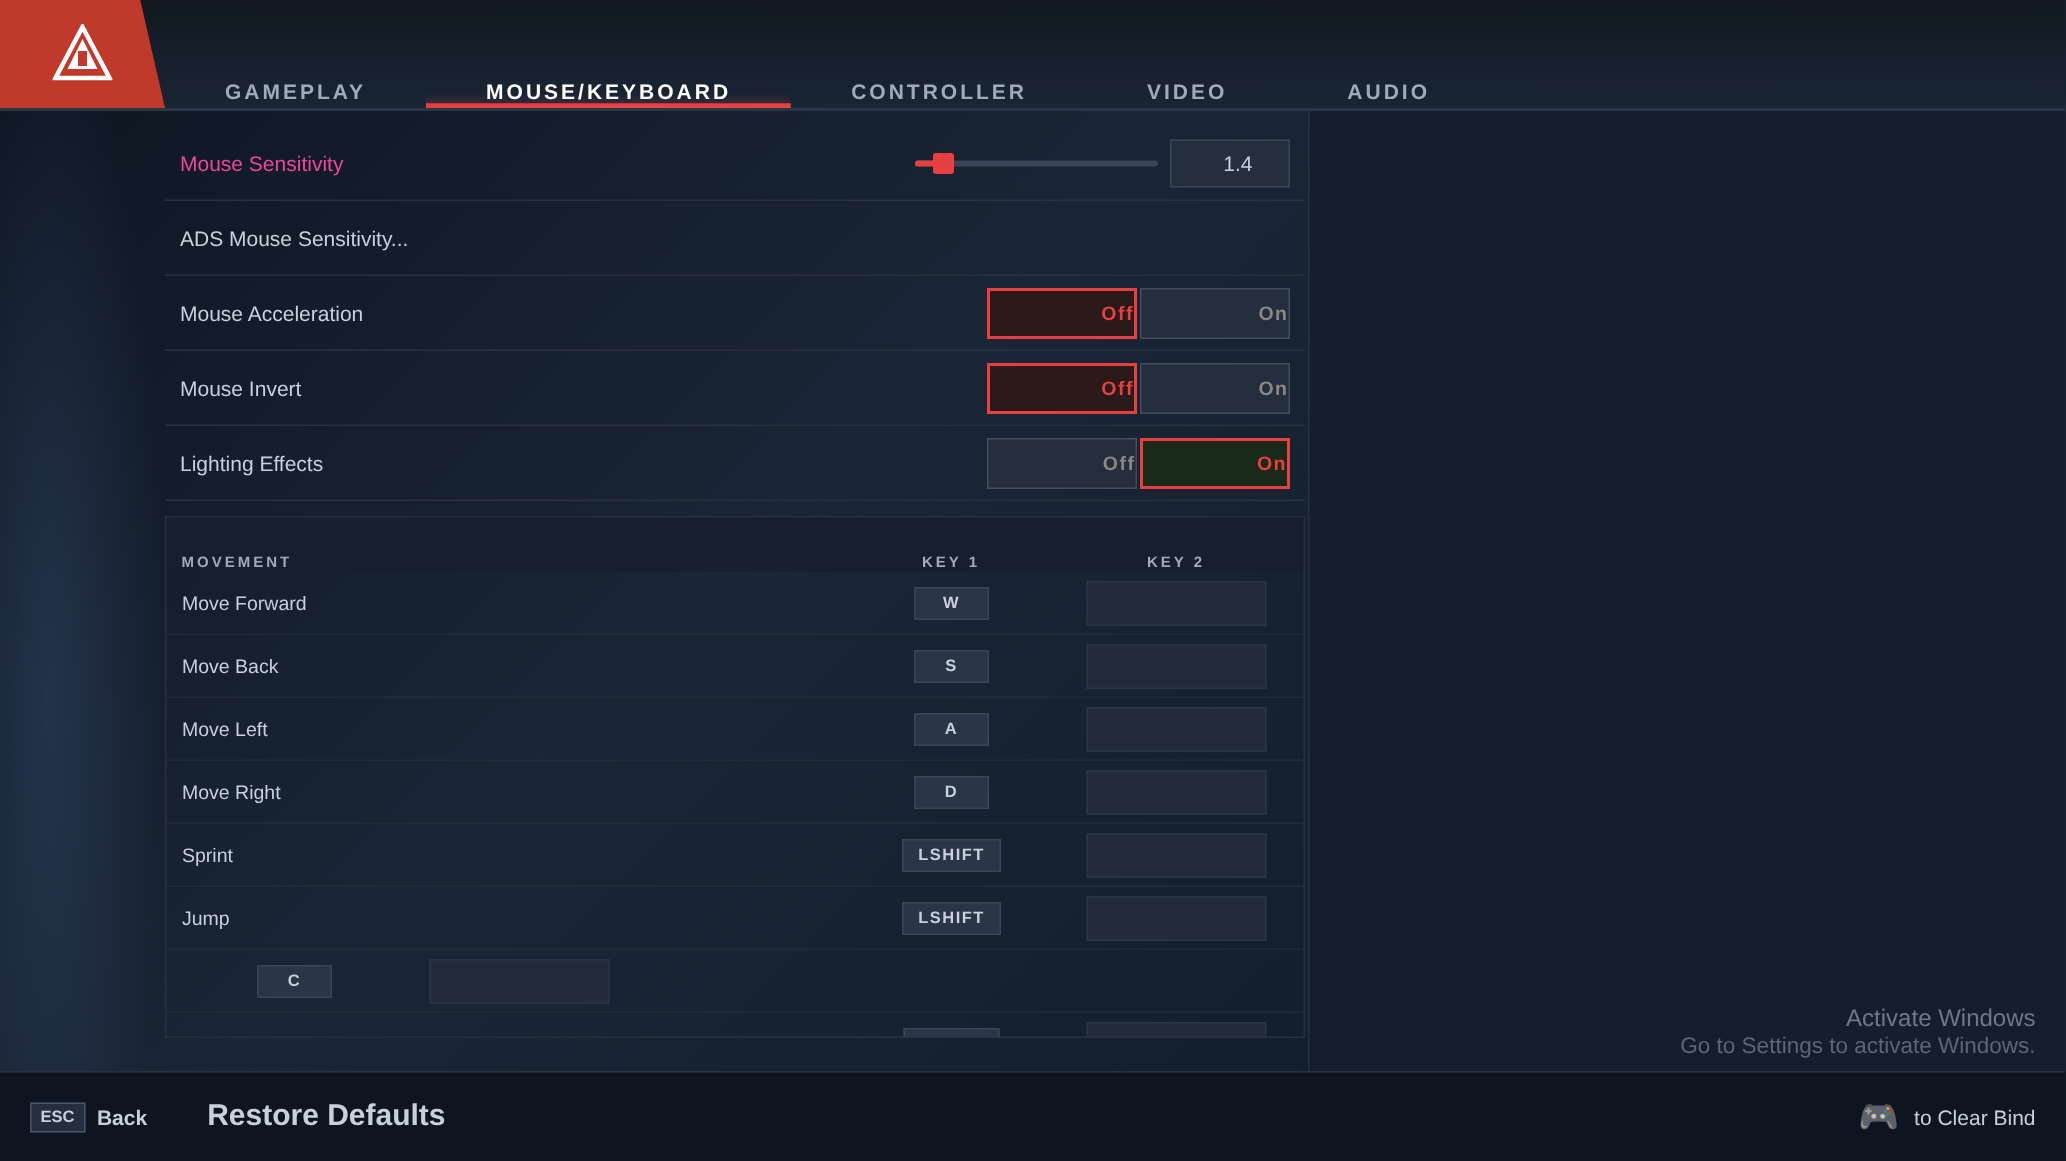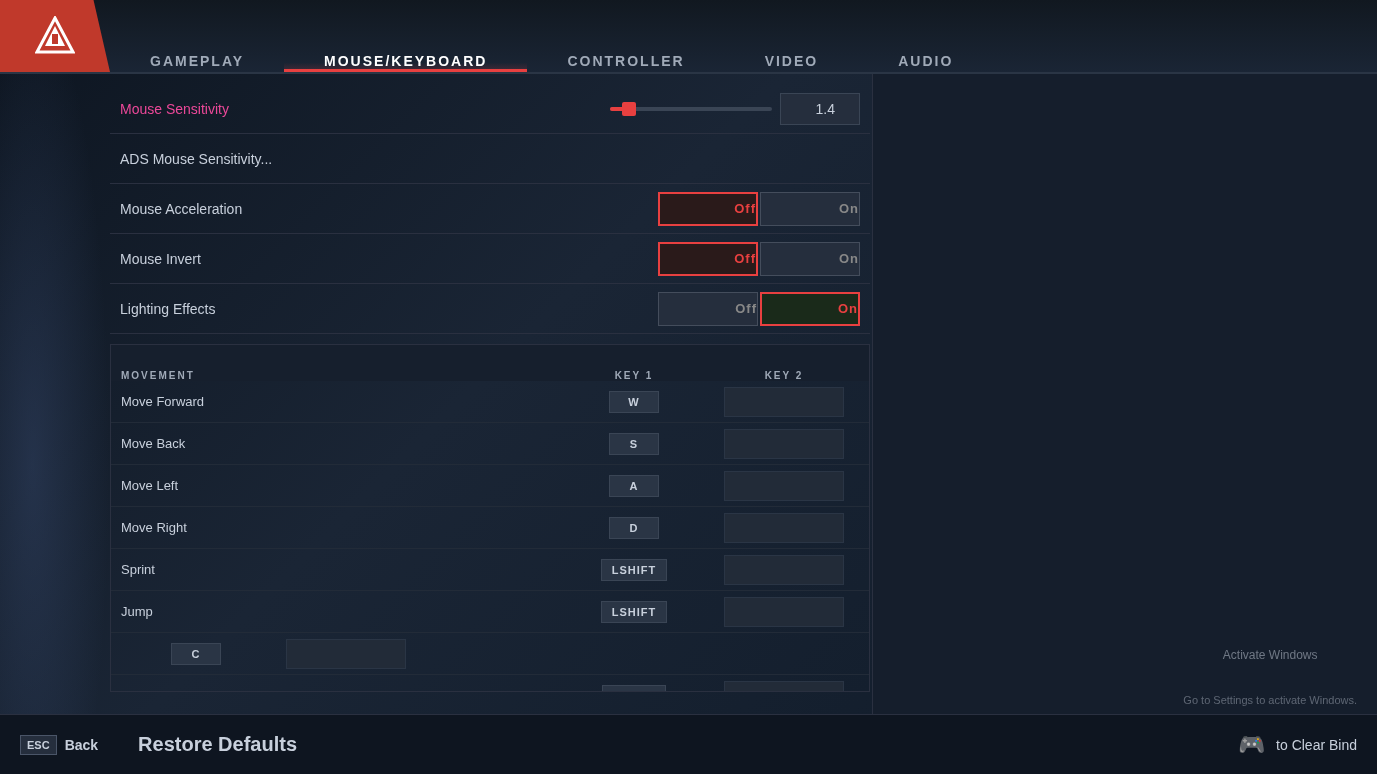--- a/index.html
+++ b/index.html
@@ -377,27 +377,25 @@
 
     
     .win-activate {
       position: absolute;
       bottom: 68px;
       right: 20px;
       text-align: right;
     }
     .win-activate-title {
       color: rgba(200,208,220,0.5);
-      font-size: 12px;
-      text-align: center;
+      font-size: 16px;
     }
     .win-activate-sub {
       color: rgba(200,208,220,0.4);
-      font-size: 11px;
-      margin-top: 32px;
+      font-size: 15px;
     }
 
     
     .logo-svg {
       width: 40px;
       height: 40px;
     }
   </style>
 </head>
 <body>

